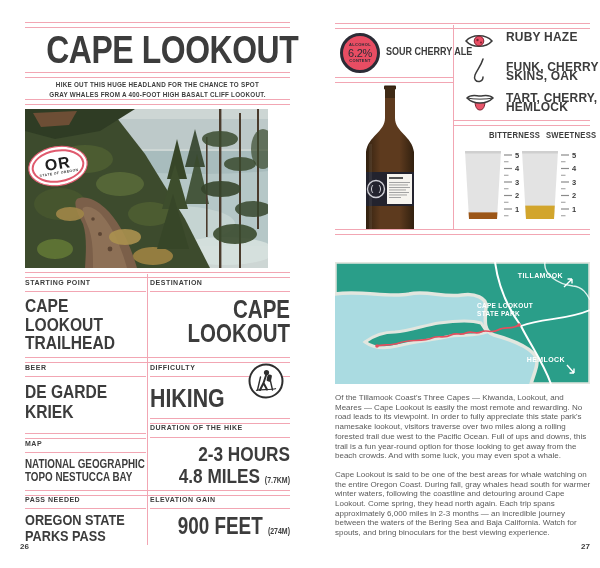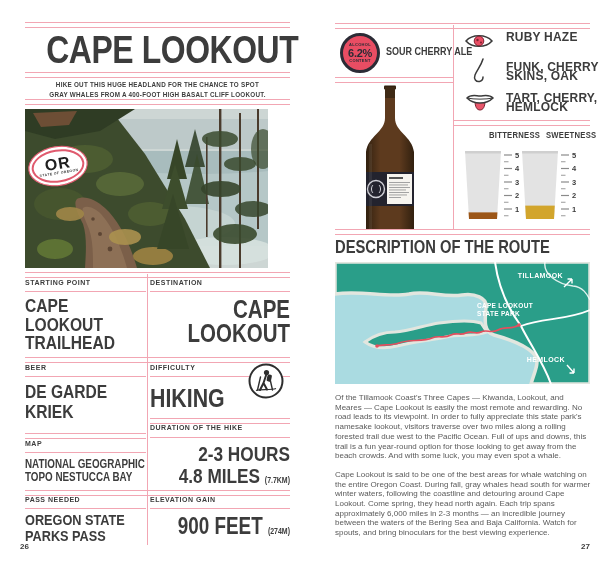--- a/index.html
+++ b/index.html
@@ -29,21 +29,21 @@
   }
   .or-badge .code{font-size:16px;font-weight:bold;color:#1f1f1f;line-height:14px;letter-spacing:1px;}
   .or-badge .small{font-size:3.5px;font-weight:bold;color:#444;letter-spacing:.4px;}
   
   .abv-badge{
     position:absolute;width:34px;height:34px;border-radius:50%;
     background:var(--badge-pink,#e84d63);border:3px solid var(--badge-ring,#2b2b35);
     display:flex;flex-direction:column;align-items:center;justify-content:center;color:#2b2b35;
   }
   .abv-badge .tiny{font-size:4px;font-weight:bold;letter-spacing:.3px;line-height:4px;}
-  .abv-badge .pct{font-size:11px;font-weight:bold;line-height:12px;letter-spacing:-.3px;}
+  .abv-badge .pct{font-size:11px;font-weight:normal;line-height:12px;letter-spacing:-.3px;}
   
   .note{position:absolute;width:132px;}
   .note .icon{position:absolute;left:2px;top:0;}
   .note .ntext{position:absolute;left:44px;top:2px;font-size:12px;font-weight:bold;line-height:9px;color:var(--ink,#3c3c3c);letter-spacing:.2px;white-space:nowrap;}
   
   .beaker{position:absolute;width:62px;padding-left:25px;}
   .beaker .cat{font-size:8.5px;font-weight:bold;letter-spacing:.3px;color:var(--ink,#3c3c3c);transform:scaleX(.9);transform-origin:left center;white-space:nowrap;}
   .beaker .slot{position:absolute;left:0;top:19px;}
   
   .bodytext{position:absolute;font-size:8px;line-height:9.7px;color:var(--body-text,#5a5a5a);text-align:left;}
@@ -314,23 +314,20 @@
           <line x1="40" x2="44.5" y1="66.75" y2="66.75" stroke="#9a9a9a" stroke-width="1"></line>
           <line x1="40" x2="44.5" y1="53.25" y2="53.25" stroke="#9a9a9a" stroke-width="1"></line>
           <line x1="40" x2="44.5" y1="39.75" y2="39.75" stroke="#9a9a9a" stroke-width="1"></line>
           <line x1="40" x2="44.5" y1="26.25" y2="26.25" stroke="#9a9a9a" stroke-width="1"></line>
           <line x1="40" x2="44.5" y1="12.75" y2="12.75" stroke="#9a9a9a" stroke-width="1"></line>
      </svg></div>
   </div>
 
   <div class="drule" style="left:335px;top:229px;width:255px;"></div>
 
-  <div class="big" style="left:335px;top:238px;font-size:18px;">
-    <span class="cx-l">DESCRIPTION OF THE ROUTE</span>
-  </div>
 
   <svg style="position:absolute;left:335px;top:262px;" width="255" height="122" viewBox="0 0 255 122">
     <rect width="255" height="122" fill="#aadbe1"></rect>
     <path d="M0,0 H255 V122 H196 C200,108 206,99 198,91 C189,82 170,76 159,73 C148,70 150,57 151,45 C152,36 140,31 127,33 C108,36 92,28 74,32 C52,36 26,28 0,32 Z" fill="#2a9e89" stroke="#e2e6df" stroke-width="3.5"></path>
     <path d="M30,80 C38,74 48,70 60,70 C75,69 90,63 104,61 C118,59 134,57 146,61 L152,70 C141,75 126,72 111,75 C96,78 78,80 62,84 C50,87 38,86 30,80 Z" fill="#2a9e89" stroke="#e2e6df" stroke-width="3"></path>
     <path d="M160,0 C163,22 172,45 186,64" stroke="#ffffff" stroke-width="2" fill="none"></path>
     <path d="M186,64 C196,84 208,100 216,122" stroke="#ffffff" stroke-width="2" fill="none"></path>
     <path d="M186,64 C208,56 232,58 255,48" stroke="#ffffff" stroke-width="1.8" fill="none"></path>
     <path d="M210,0 C208,12 222,22 238,24 C248,25 252,32 255,38" stroke="#ffffff" stroke-width="1.4" fill="none" opacity=".85"></path>
     <path d="M184,63 C176,68 170,64 163,68 C156,72 152,67 146,70 C140,73 137,68 131,71 C125,74 122,70 116,73 C109,77 104,73 97,76 C88,80 74,77 64,81 C56,84 48,82 42,84" stroke="#e34f5e" stroke-width="1.6" fill="none"></path>

